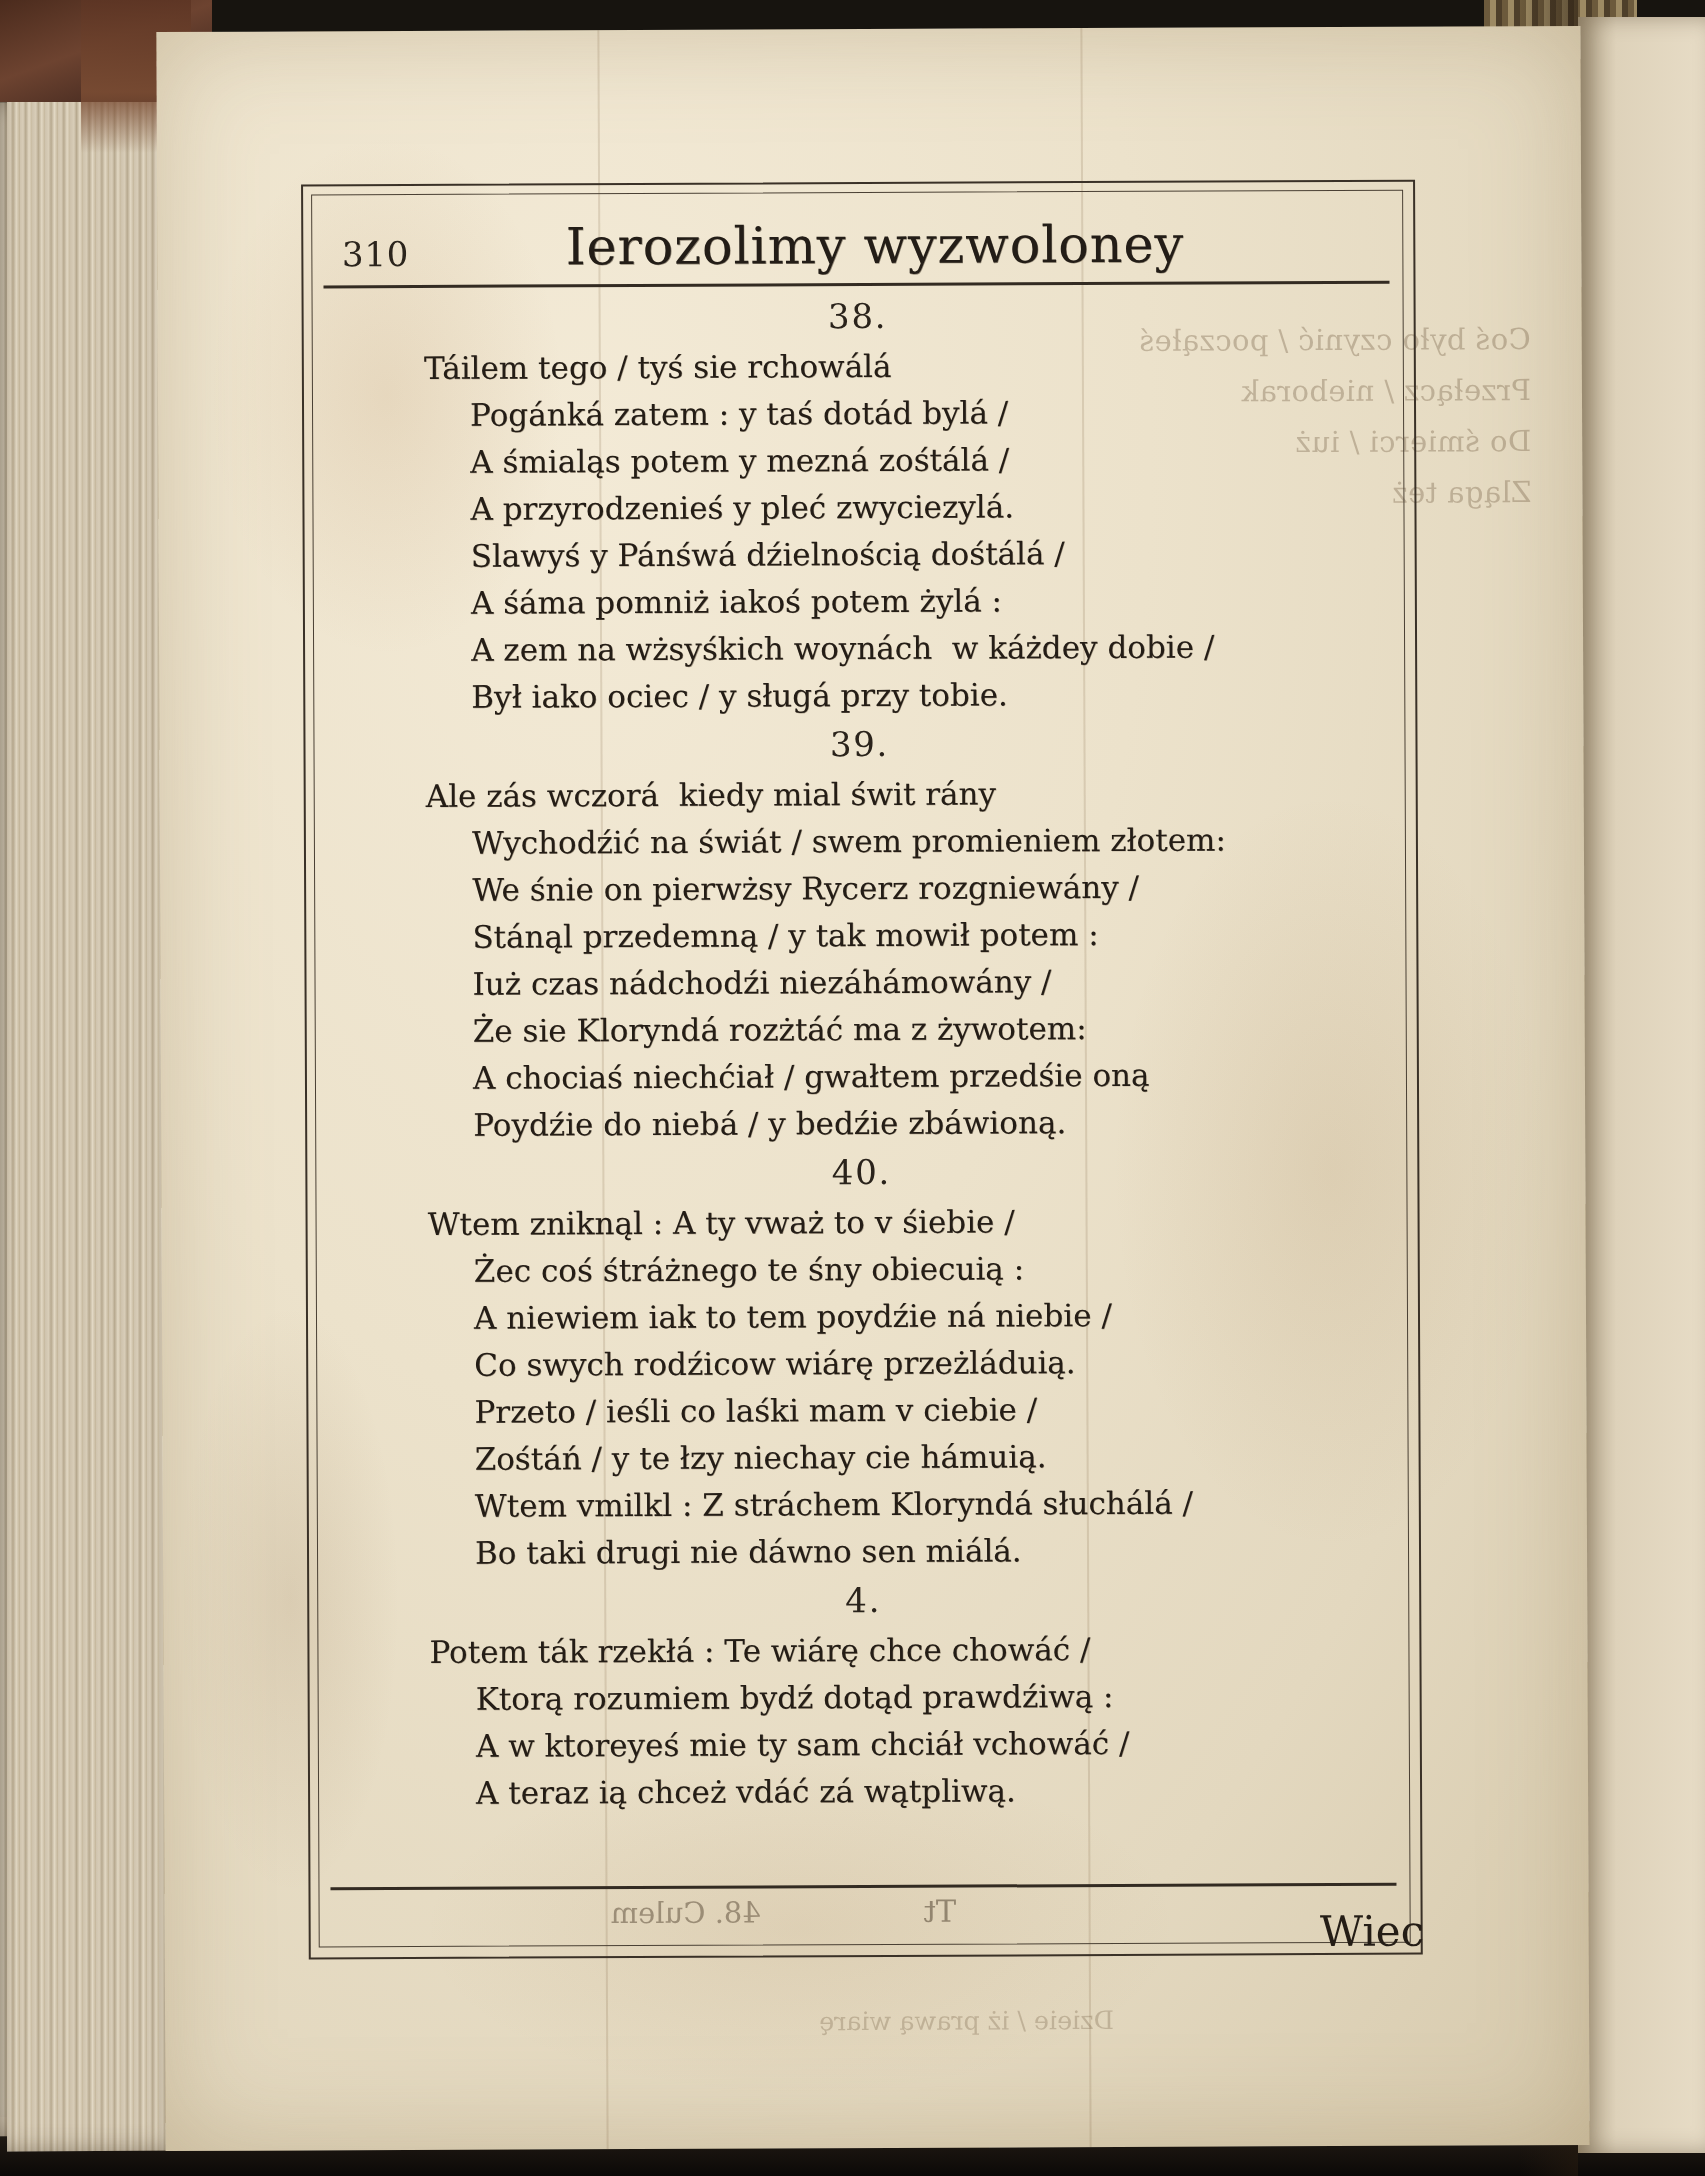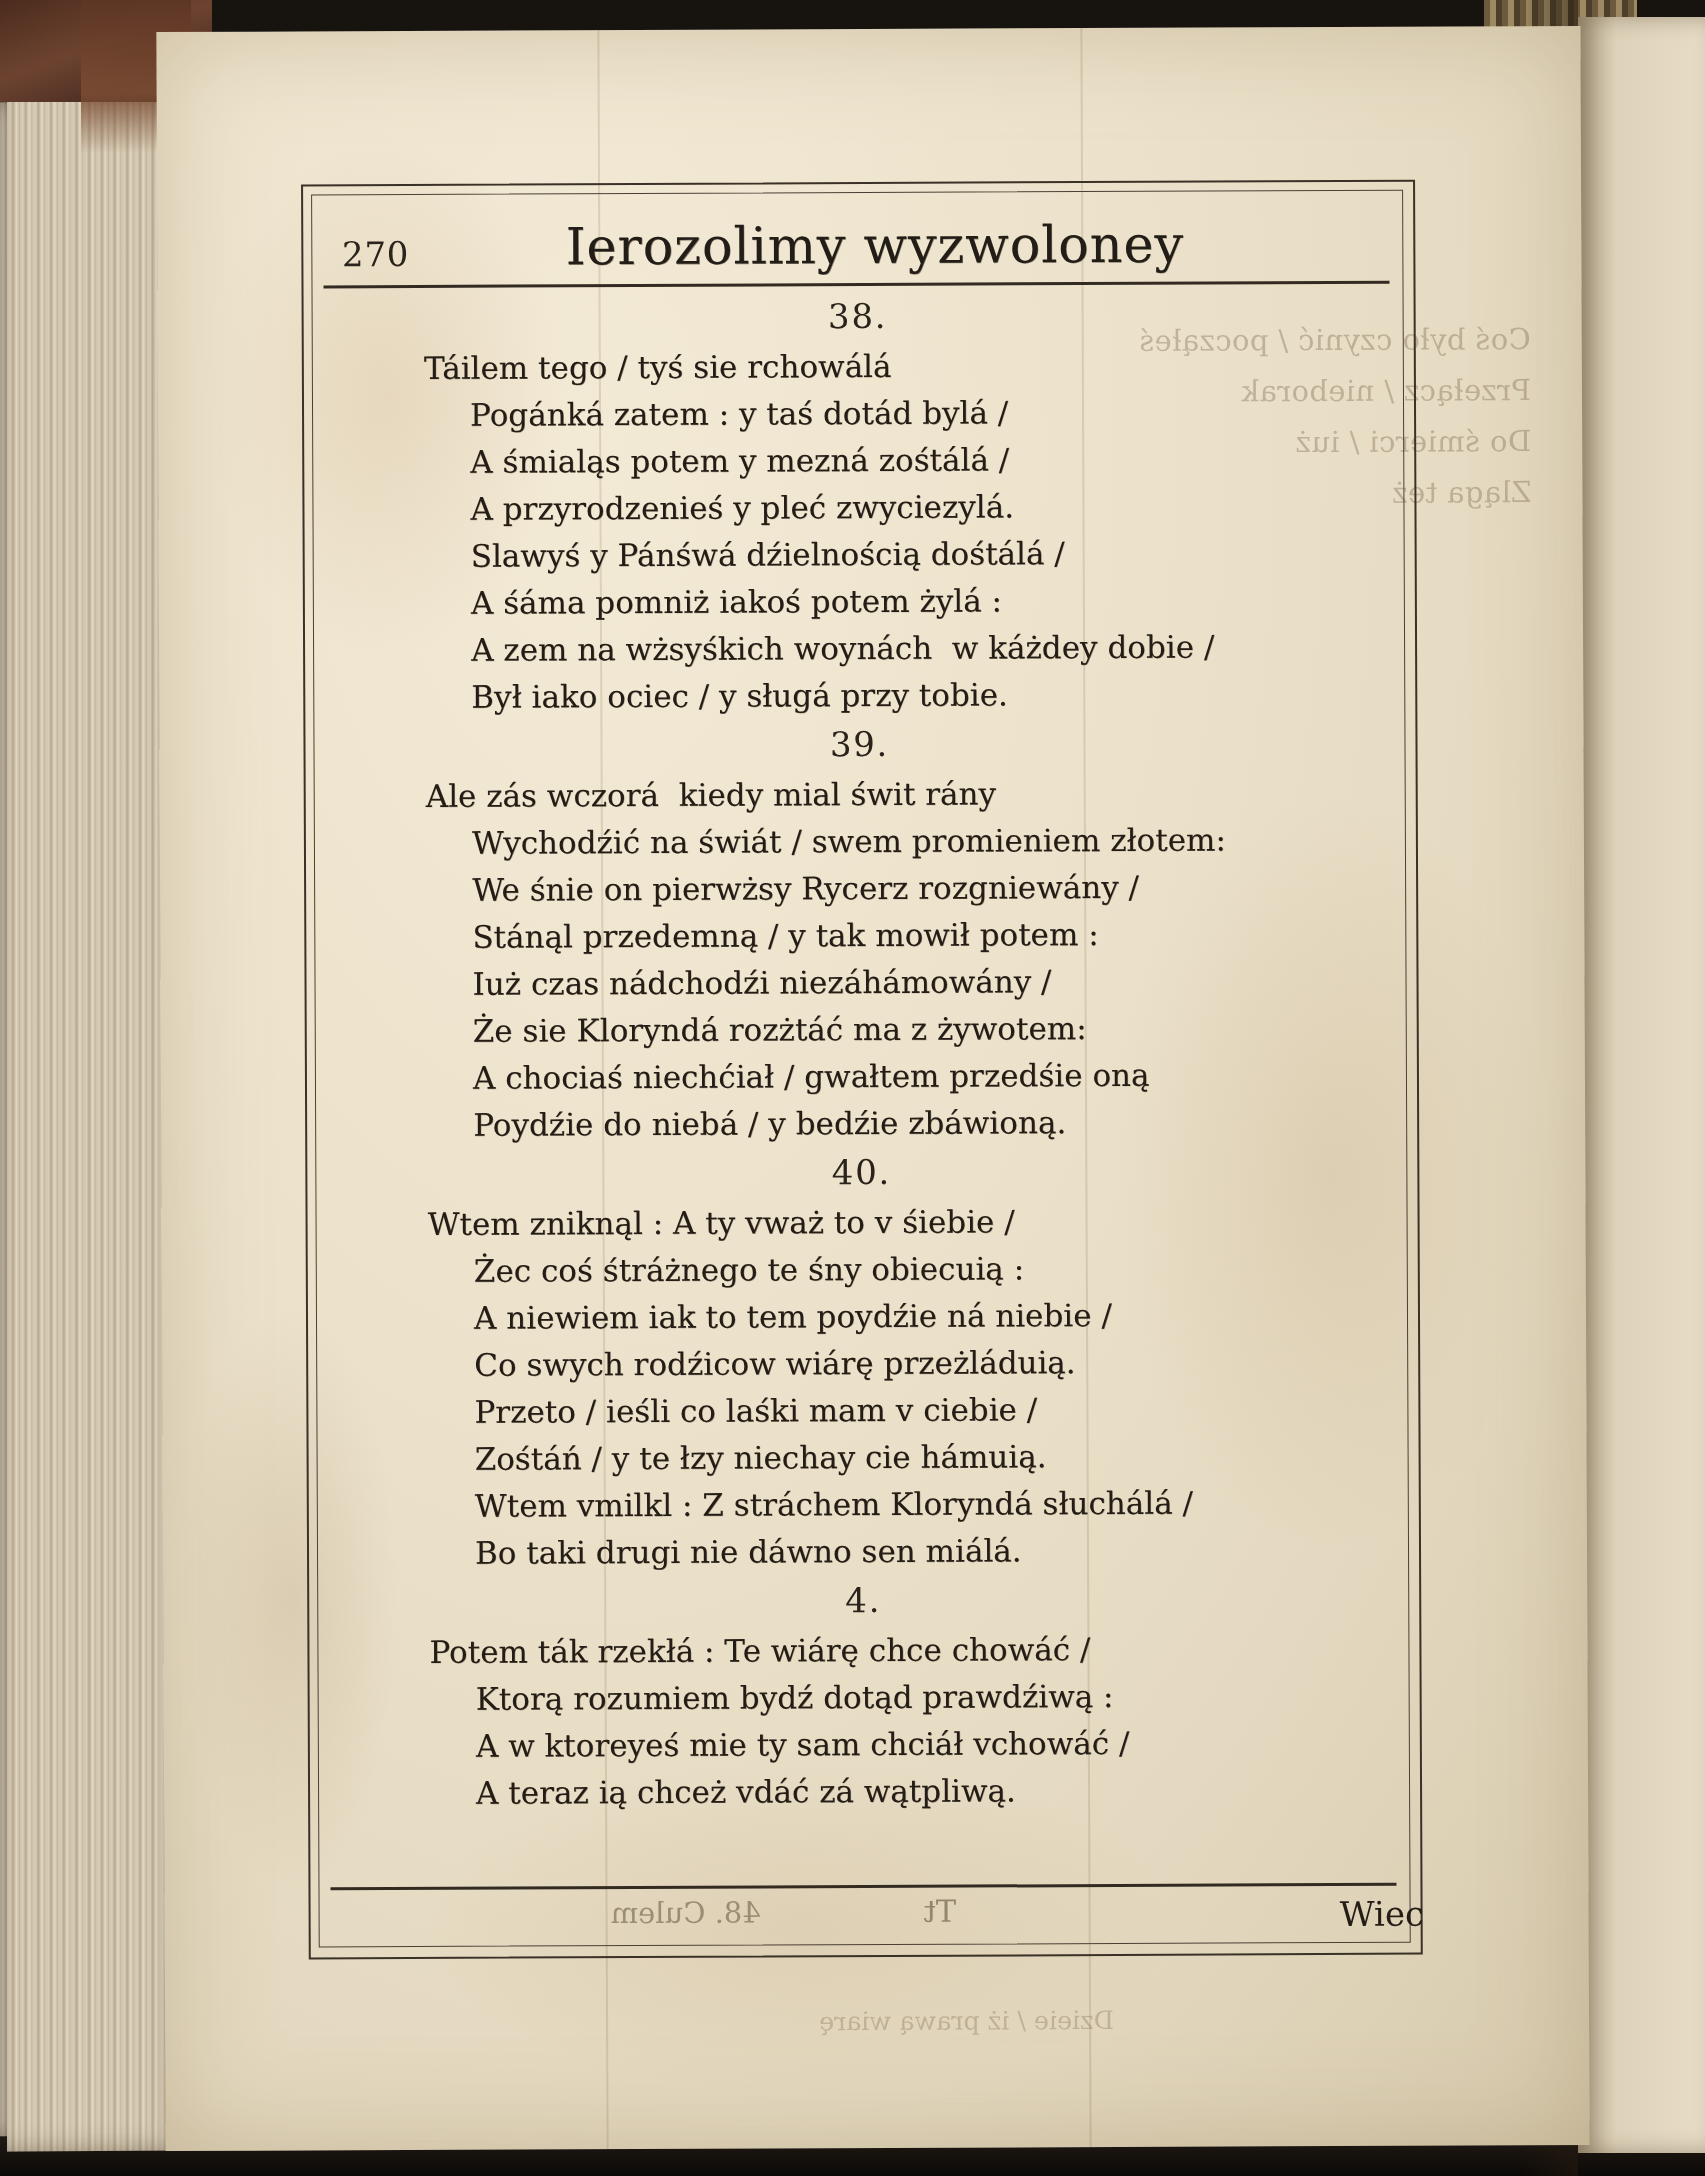--- a/index.html
+++ b/index.html
@@ -241,22 +241,22 @@
     position: absolute;
     left: 593px;
     top: 1.7px;
     font-size: 30.5px;
     color: rgba(70,56,38,.50);
     transform: scaleX(-1);
   }
   .catchword {
     position: absolute;
     right: -8.5px;
-    top: 4px;
-    font-size: 34px;
+    top: 17px;
+    font-size: 42px;
     color: #241d16;
   }
 
   
   .crease {
     position: absolute;
     top: 0; width: 1.7px; height: 2119px;
     background: rgba(120,95,60,.18);
   }
 </style>
@@ -290,21 +290,21 @@
     <div class="bleed">Coś było czynić / począłeś
 Przełącz / nieborak
 Do śmierci / iuż
 Zląga też</div>
     <div class="bleed2">Dzieie / iż prawą wiarę</div>
 
     <div class="frame-outer"></div>
     <div class="frame-inner"></div>
 
     <div class="header">
-      <div class="folio">270</div>
+      <div class="folio">310</div>
       <div class="running-title">Ierozolimy wyzwoloney</div>
     </div>
 
     <div class="rule rule-top"></div>
 
     <div class="textblock" id="textblock">
         <div class="stanza">
           <div class="stanza-num">38.</div>
           <div class="line first">Táilem tego / tyś sie rchowálá</div>
           <div class="line indent">Pogánká zatem : y taś dotád bylá /</div>

